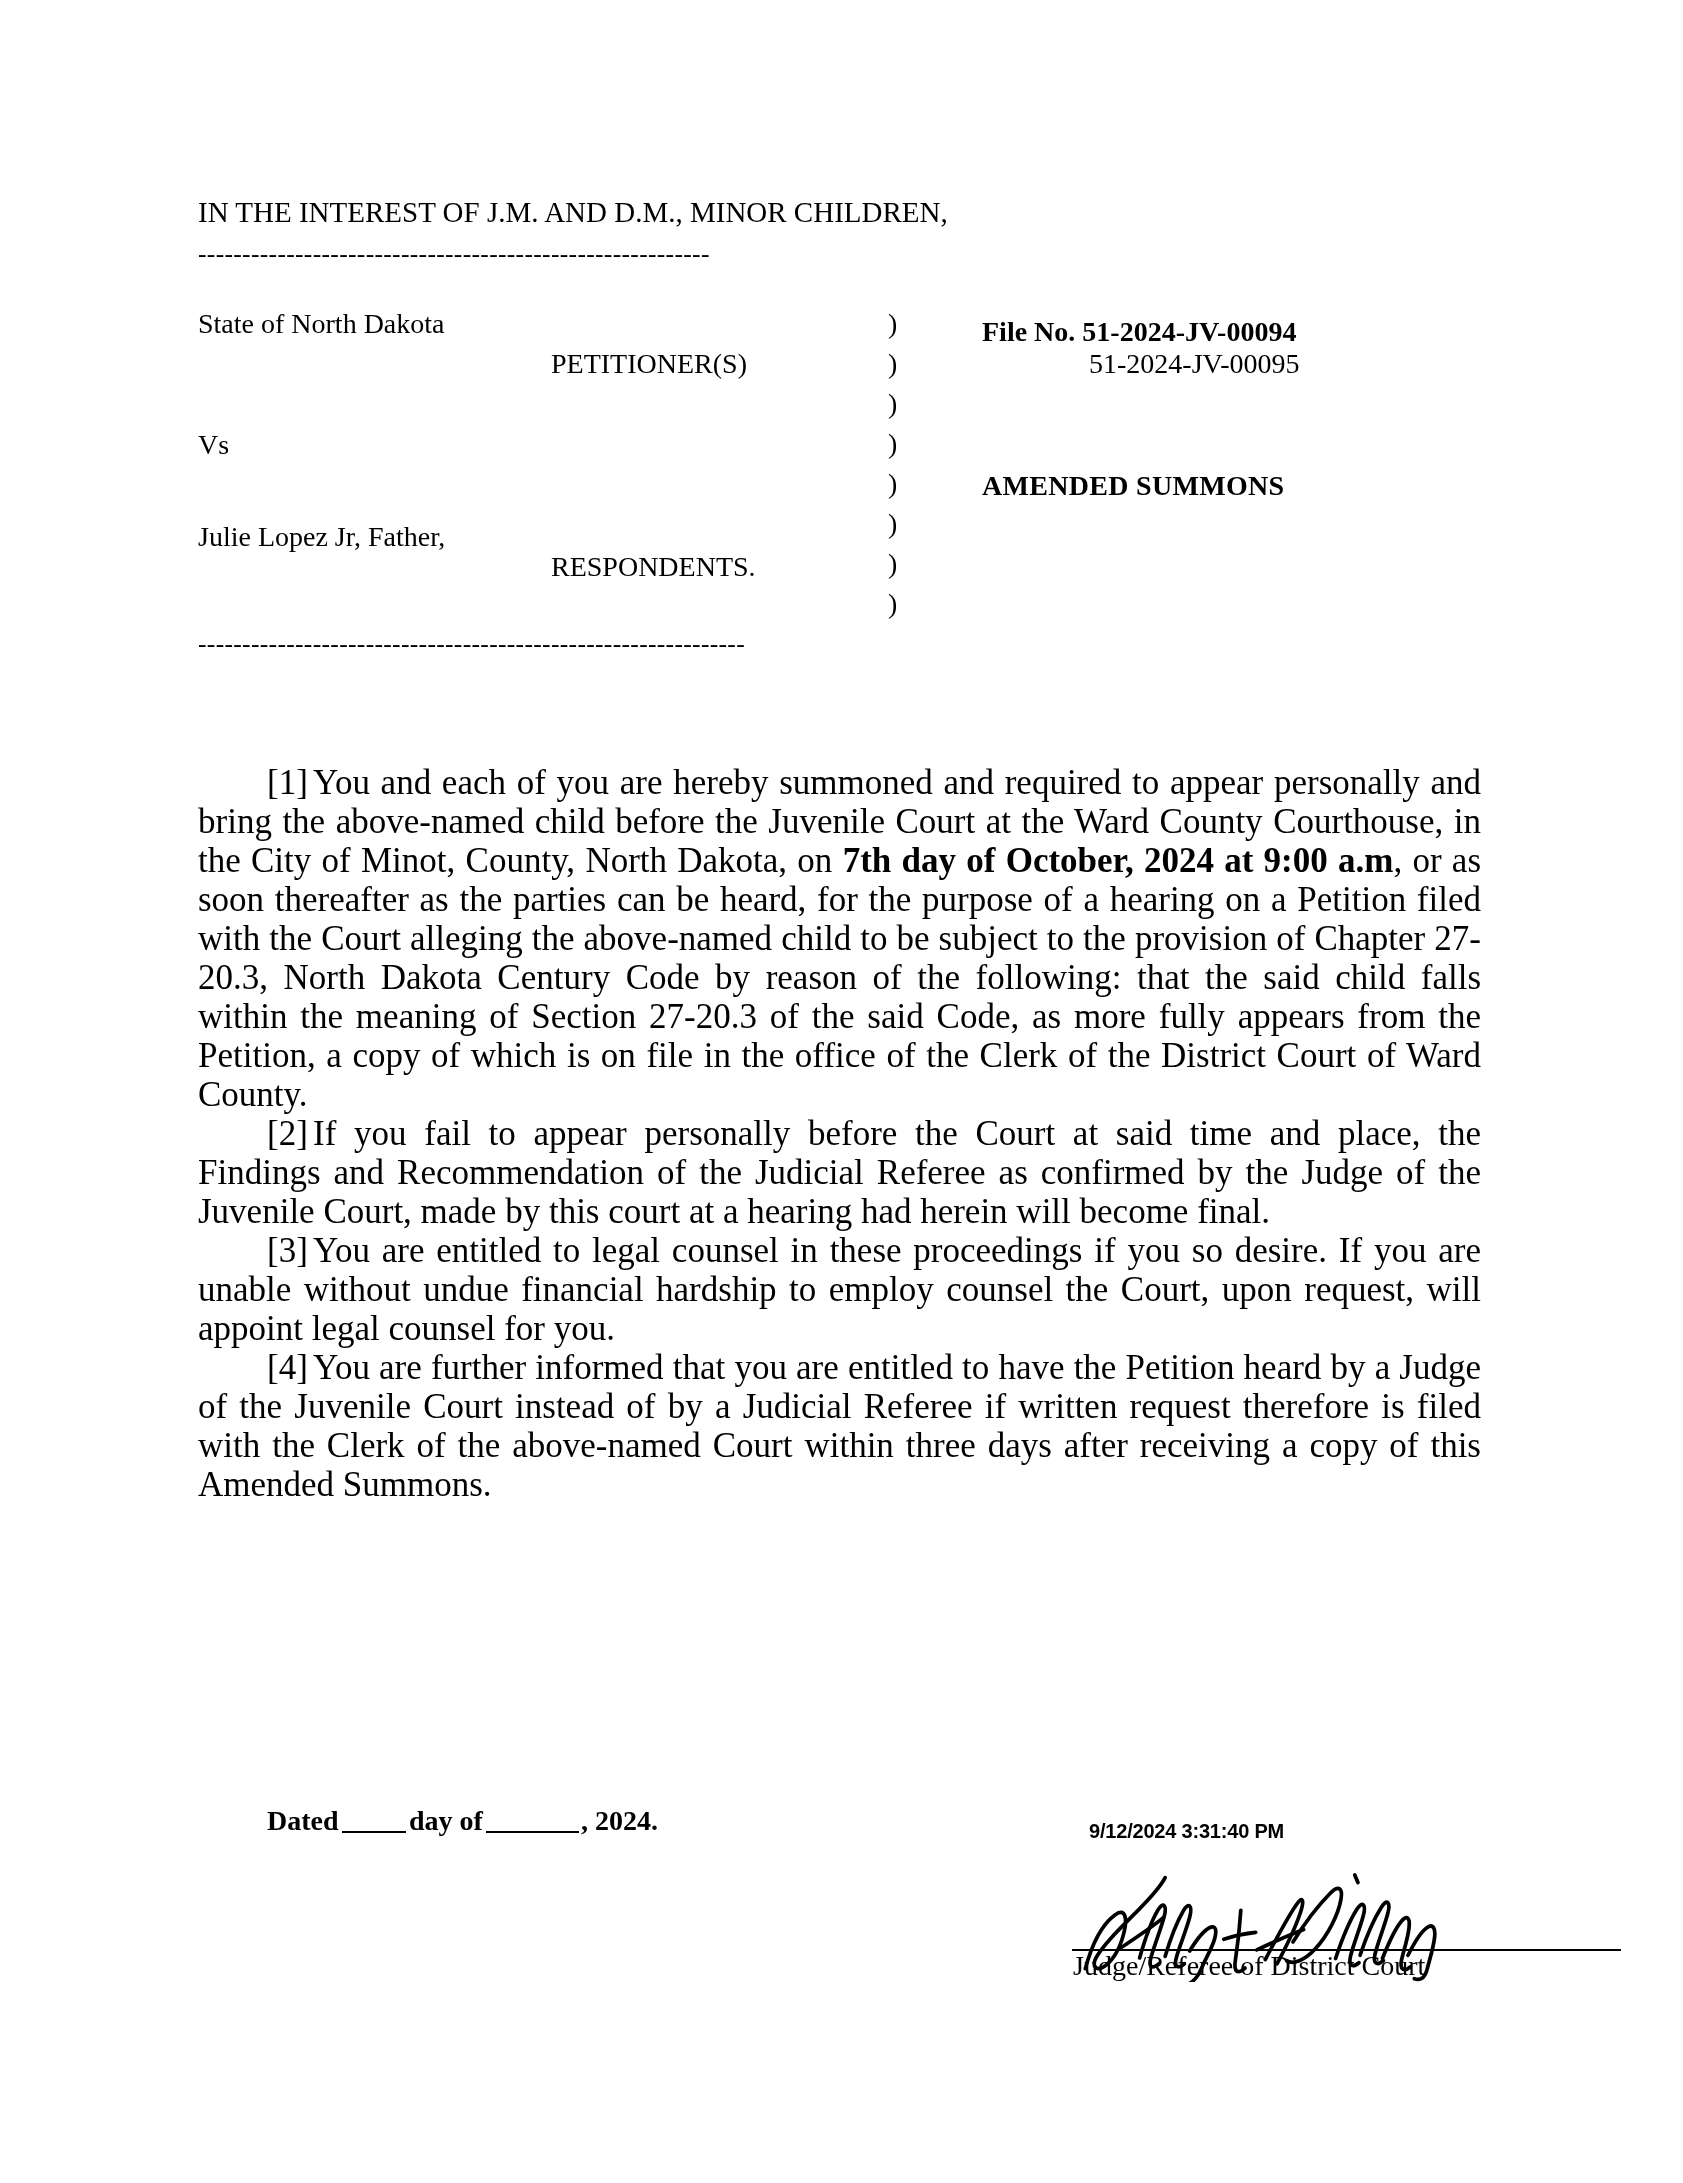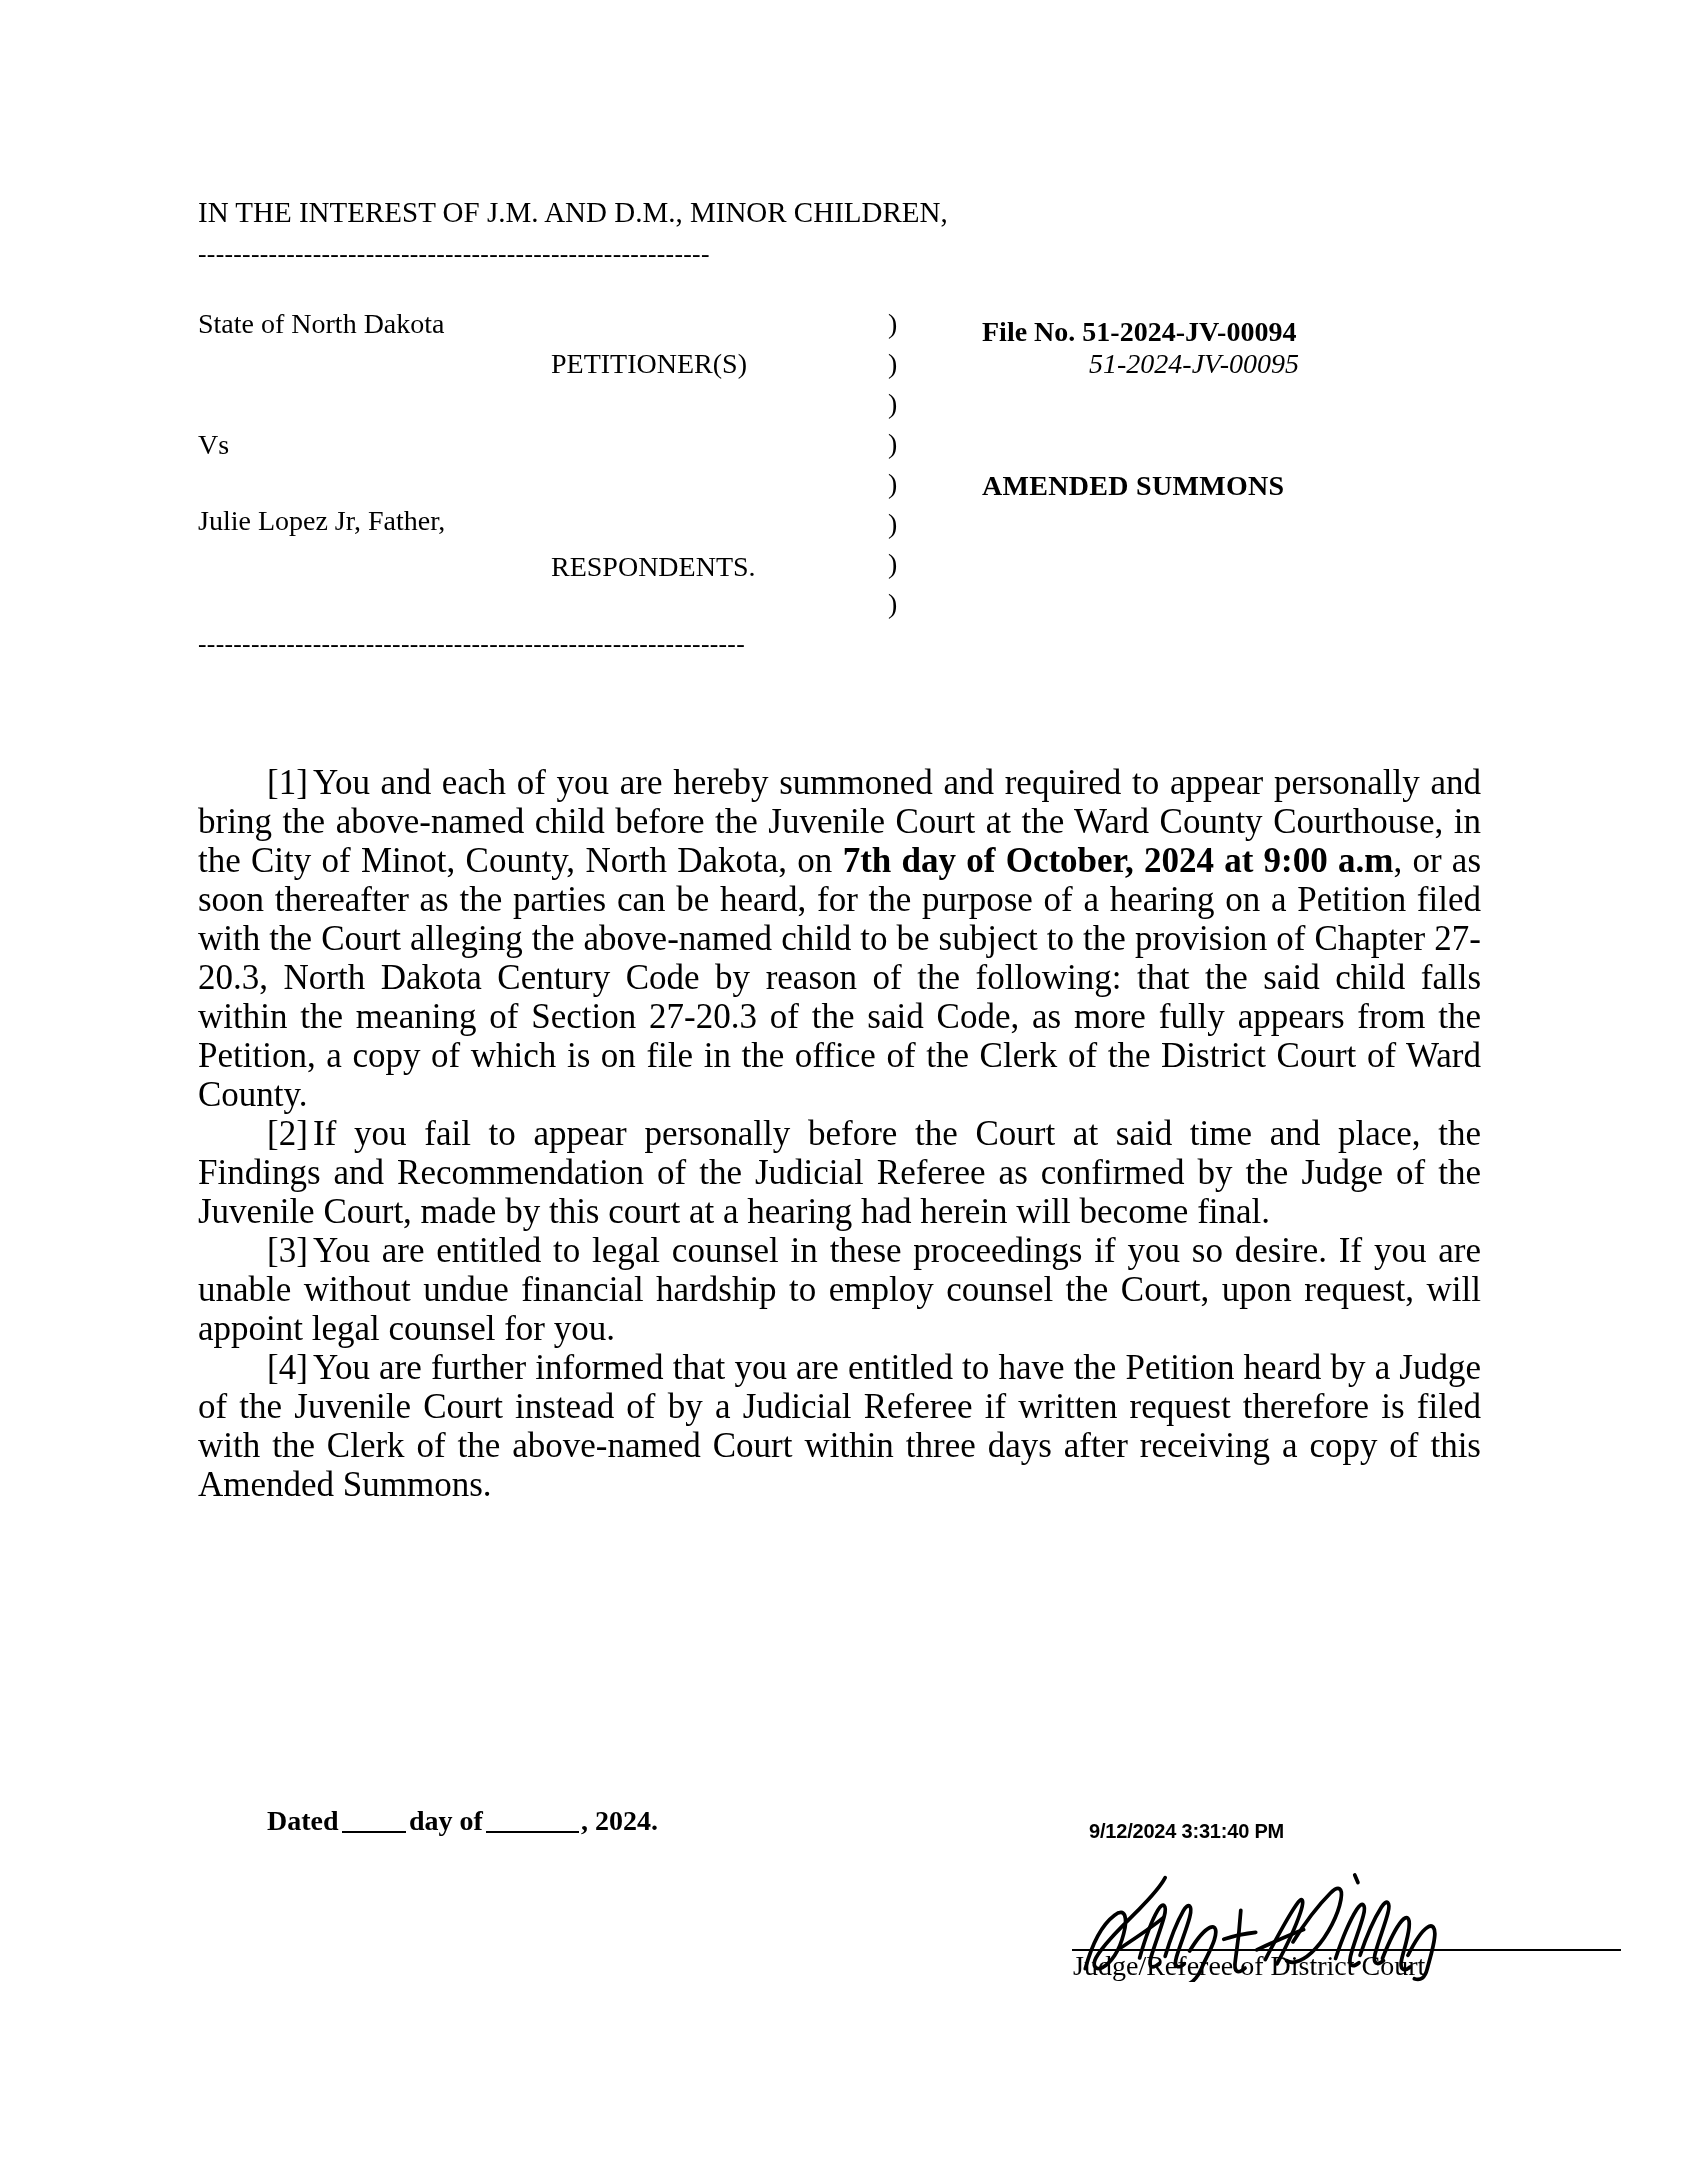--- a/index.html
+++ b/index.html
@@ -219,38 +219,38 @@
     <div class="dash-rule dash-top">----------------------------------------------------------</div>
 
     <div class="caption">
 
       <div class="cap-left" style="top:0px;">State of North Dakota</div>
 
       <div class="cap-center" style="left:353px; top:40px;">PETITIONER(S)</div>
 
       <div class="cap-left" style="top:121px;">Vs</div>
 
-      <div class="cap-left" style="top:197px;">Julie Lopez Jr, Father,</div>
+      <div class="cap-left" style="top:213px;">Julie Lopez Jr, Father,</div>
 
       <div class="cap-center" style="left:353px; top:243px;">RESPONDENTS.</div>
 
       <div class="paren-col">
         <div>)</div>
         <div>)</div>
         <div>)</div>
         <div>)</div>
         <div>)</div>
         <div>)</div>
         <div>)</div>
         <div>)</div>
       </div>
 
       <div class="cap-right" style="left:784px; top:8px;font-weight:bold;">File No. 51-2024-JV-00094</div>
 
-      <div class="cap-right" style="left:891px; top:40px;font-style:italic;">51-2024-JV-00095</div>
+      <div class="cap-right" style="left:891px; top:40px;">51-2024-JV-00095</div>
 
       <div class="cap-right bold" style="left:784px; top:162px;">AMENDED SUMMONS</div>
     </div>
 
     <div class="dash-rule dash-bottom">--------------------------------------------------------------</div>
 
 
     <div class="body-block">
       <p class="para">
         <span class="num">[1]</span><span>You and each of you are hereby summoned and required to appear personally and bring the above-named child before the Juvenile Court at the Ward County Courthouse, in the City of Minot, County, North Dakota, on </span><b>7th day of October, 2024 at 9:00 a.m</b><span>, or as soon thereafter as the parties can be heard, for the purpose of a hearing on a Petition filed with the Court alleging the above-named child to be subject to the provision of Chapter 27-20.3, North Dakota Century Code by reason of the following: that the said child falls within the meaning of Section 27-20.3 of the said Code, as more fully appears from the Petition, a copy of which is on file in the office of the Clerk of the District Court of Ward County.</span>

